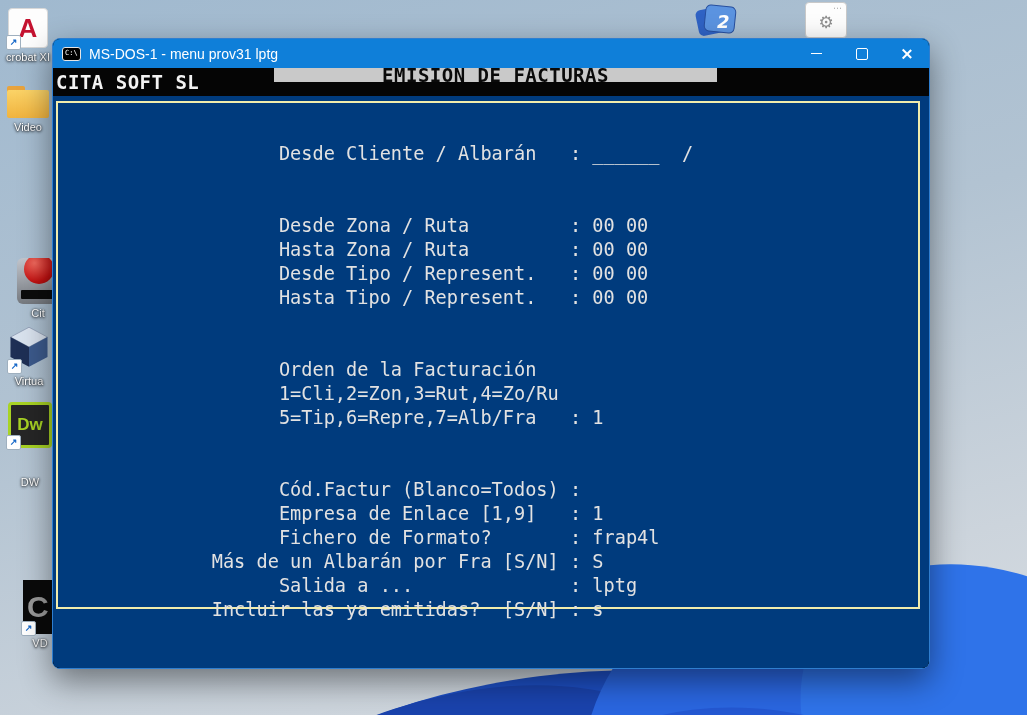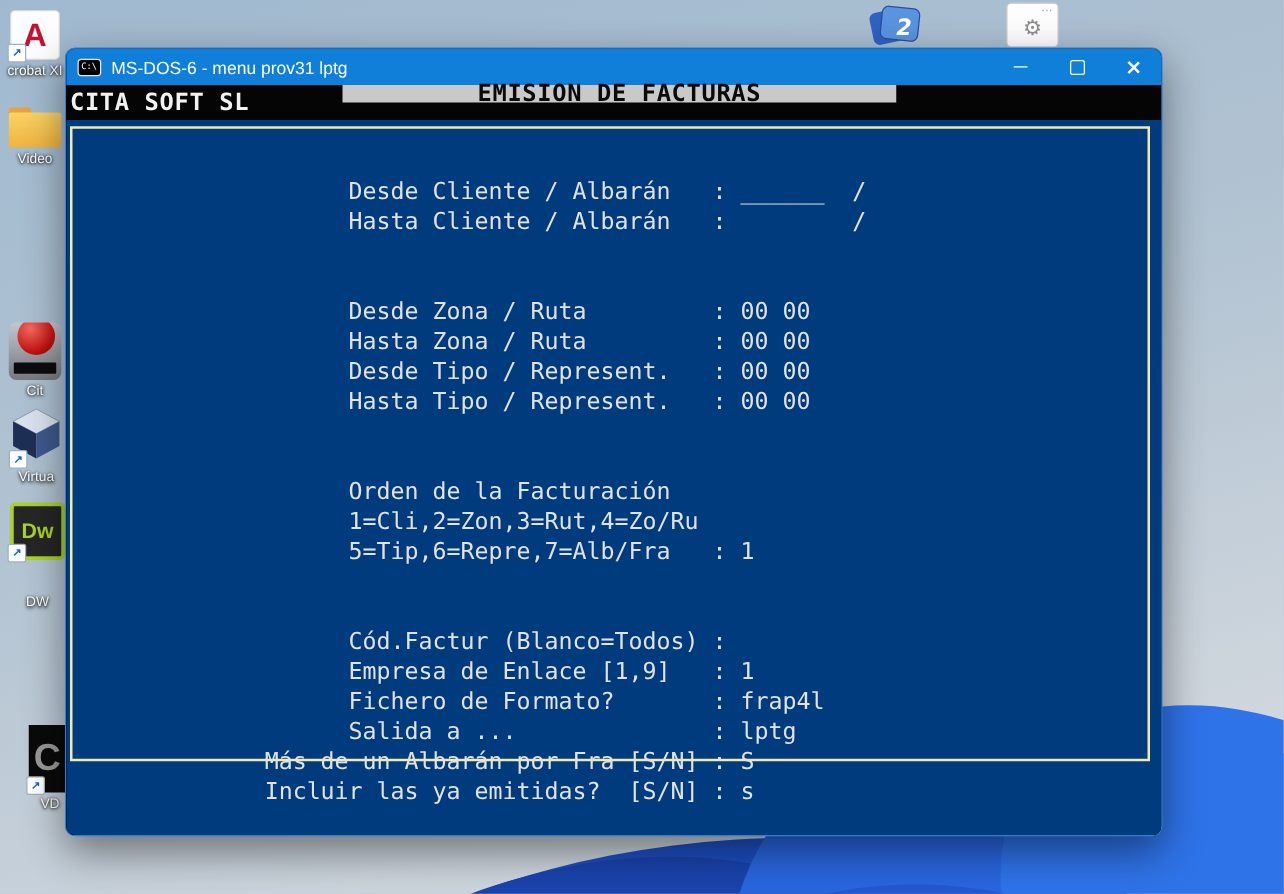--- a/index.html
+++ b/index.html
@@ -99,21 +99,21 @@
   <div class="icon-item" style="left:2px;top:86px;width:52px;">
     <div class="ic-base">
       <div class="folder-box">
         <div class="folder-back"></div>
           <div class="folder-front"></div>
       </div>
     </div>
     <span class="icon-label">Video</span>
   </div>
 
-  <div class="icon-item" style="left:4px;top:258px;width:48px;">
+  <div class="icon-item" style="left:14px;top:258px;width:48px;">
     <div class="ic-base">
       <div class="citrix-box">
         <div class="citrix-ball"></div>
           <div class="citrix-bar"></div>
       </div>
     </div>
     <span class="icon-label">Cit</span>
   </div>
 
   <div class="icon-item" style="left:4px;top:326px;width:50px;">
@@ -158,21 +158,21 @@
       <span class="gearwin-gear">⚙</span>
     </div>
   </div>
 
   <div class="dos-window">
 
     <div class="title-bar">
       <div class="msdos-icon">
           <span>C:\</span>
         </div>
-      <span class="window-title">MS-DOS-6 - menu  prov31 lptg</span>
+      <span class="window-title">MS-DOS-1 - menu  prov31 lptg</span>
       <div class="win-controls">
         <div class="tb-btn">
             <span class="glyph-min"></span>
           </div>
         <div class="tb-btn">
             <span class="glyph-max"></span>
           </div>
         <div class="tb-btn">
             <span class="glyph-close"></span>
           </div>
@@ -183,39 +183,38 @@
 
       <div class="screen-header">
         <div class="header-left">CITA SOFT SL</div>
         <div class="header-gray">EMISION DE FACTURAS</div>
       </div>
 
       <div class="form-area">
         <div class="field-box"></div>
         <div class="screen-lines">
           <div class="ln">                    Desde Cliente / Albarán   : ______  /</div>
-          <div class="ln">                    Hasta Cliente / Albarán   :         /</div>
           <div class="ln"></div>
           <div class="ln"></div>
           <div class="ln">                    Desde Zona / Ruta         : 00 00</div>
           <div class="ln">                    Hasta Zona / Ruta         : 00 00</div>
           <div class="ln">                    Desde Tipo / Represent.   : 00 00</div>
           <div class="ln">                    Hasta Tipo / Represent.   : 00 00</div>
           <div class="ln"></div>
           <div class="ln"></div>
           <div class="ln">                    Orden de la Facturación</div>
           <div class="ln">                    1=Cli,2=Zon,3=Rut,4=Zo/Ru</div>
           <div class="ln">                    5=Tip,6=Repre,7=Alb/Fra   : 1</div>
           <div class="ln"></div>
           <div class="ln"></div>
           <div class="ln">                    Cód.Factur (Blanco=Todos) :</div>
           <div class="ln">                    Empresa de Enlace [1,9]   : 1</div>
           <div class="ln">                    Fichero de Formato?       : frap4l</div>
+          <div class="ln">              Más de un Albarán por Fra [S/N] : S</div>
           <div class="ln">                    Salida a ...              : lptg</div>
-          <div class="ln">              Más de un Albarán por Fra [S/N] : S</div>
           <div class="ln">              Incluir las ya emitidas?  [S/N] : s</div>
         </div>
       </div>
 
       <div class="status-bar"><span class="seg-key">Esc</span><span class="seg-plain">=Salir/</span><span class="seg-key">F9</span><span class="seg-plain">=Ayuda/</span><span class="seg-key">F7</span><span class="seg-plain">=Extensión</span></div>
 
     </div>
   </div>
 
 </div>

